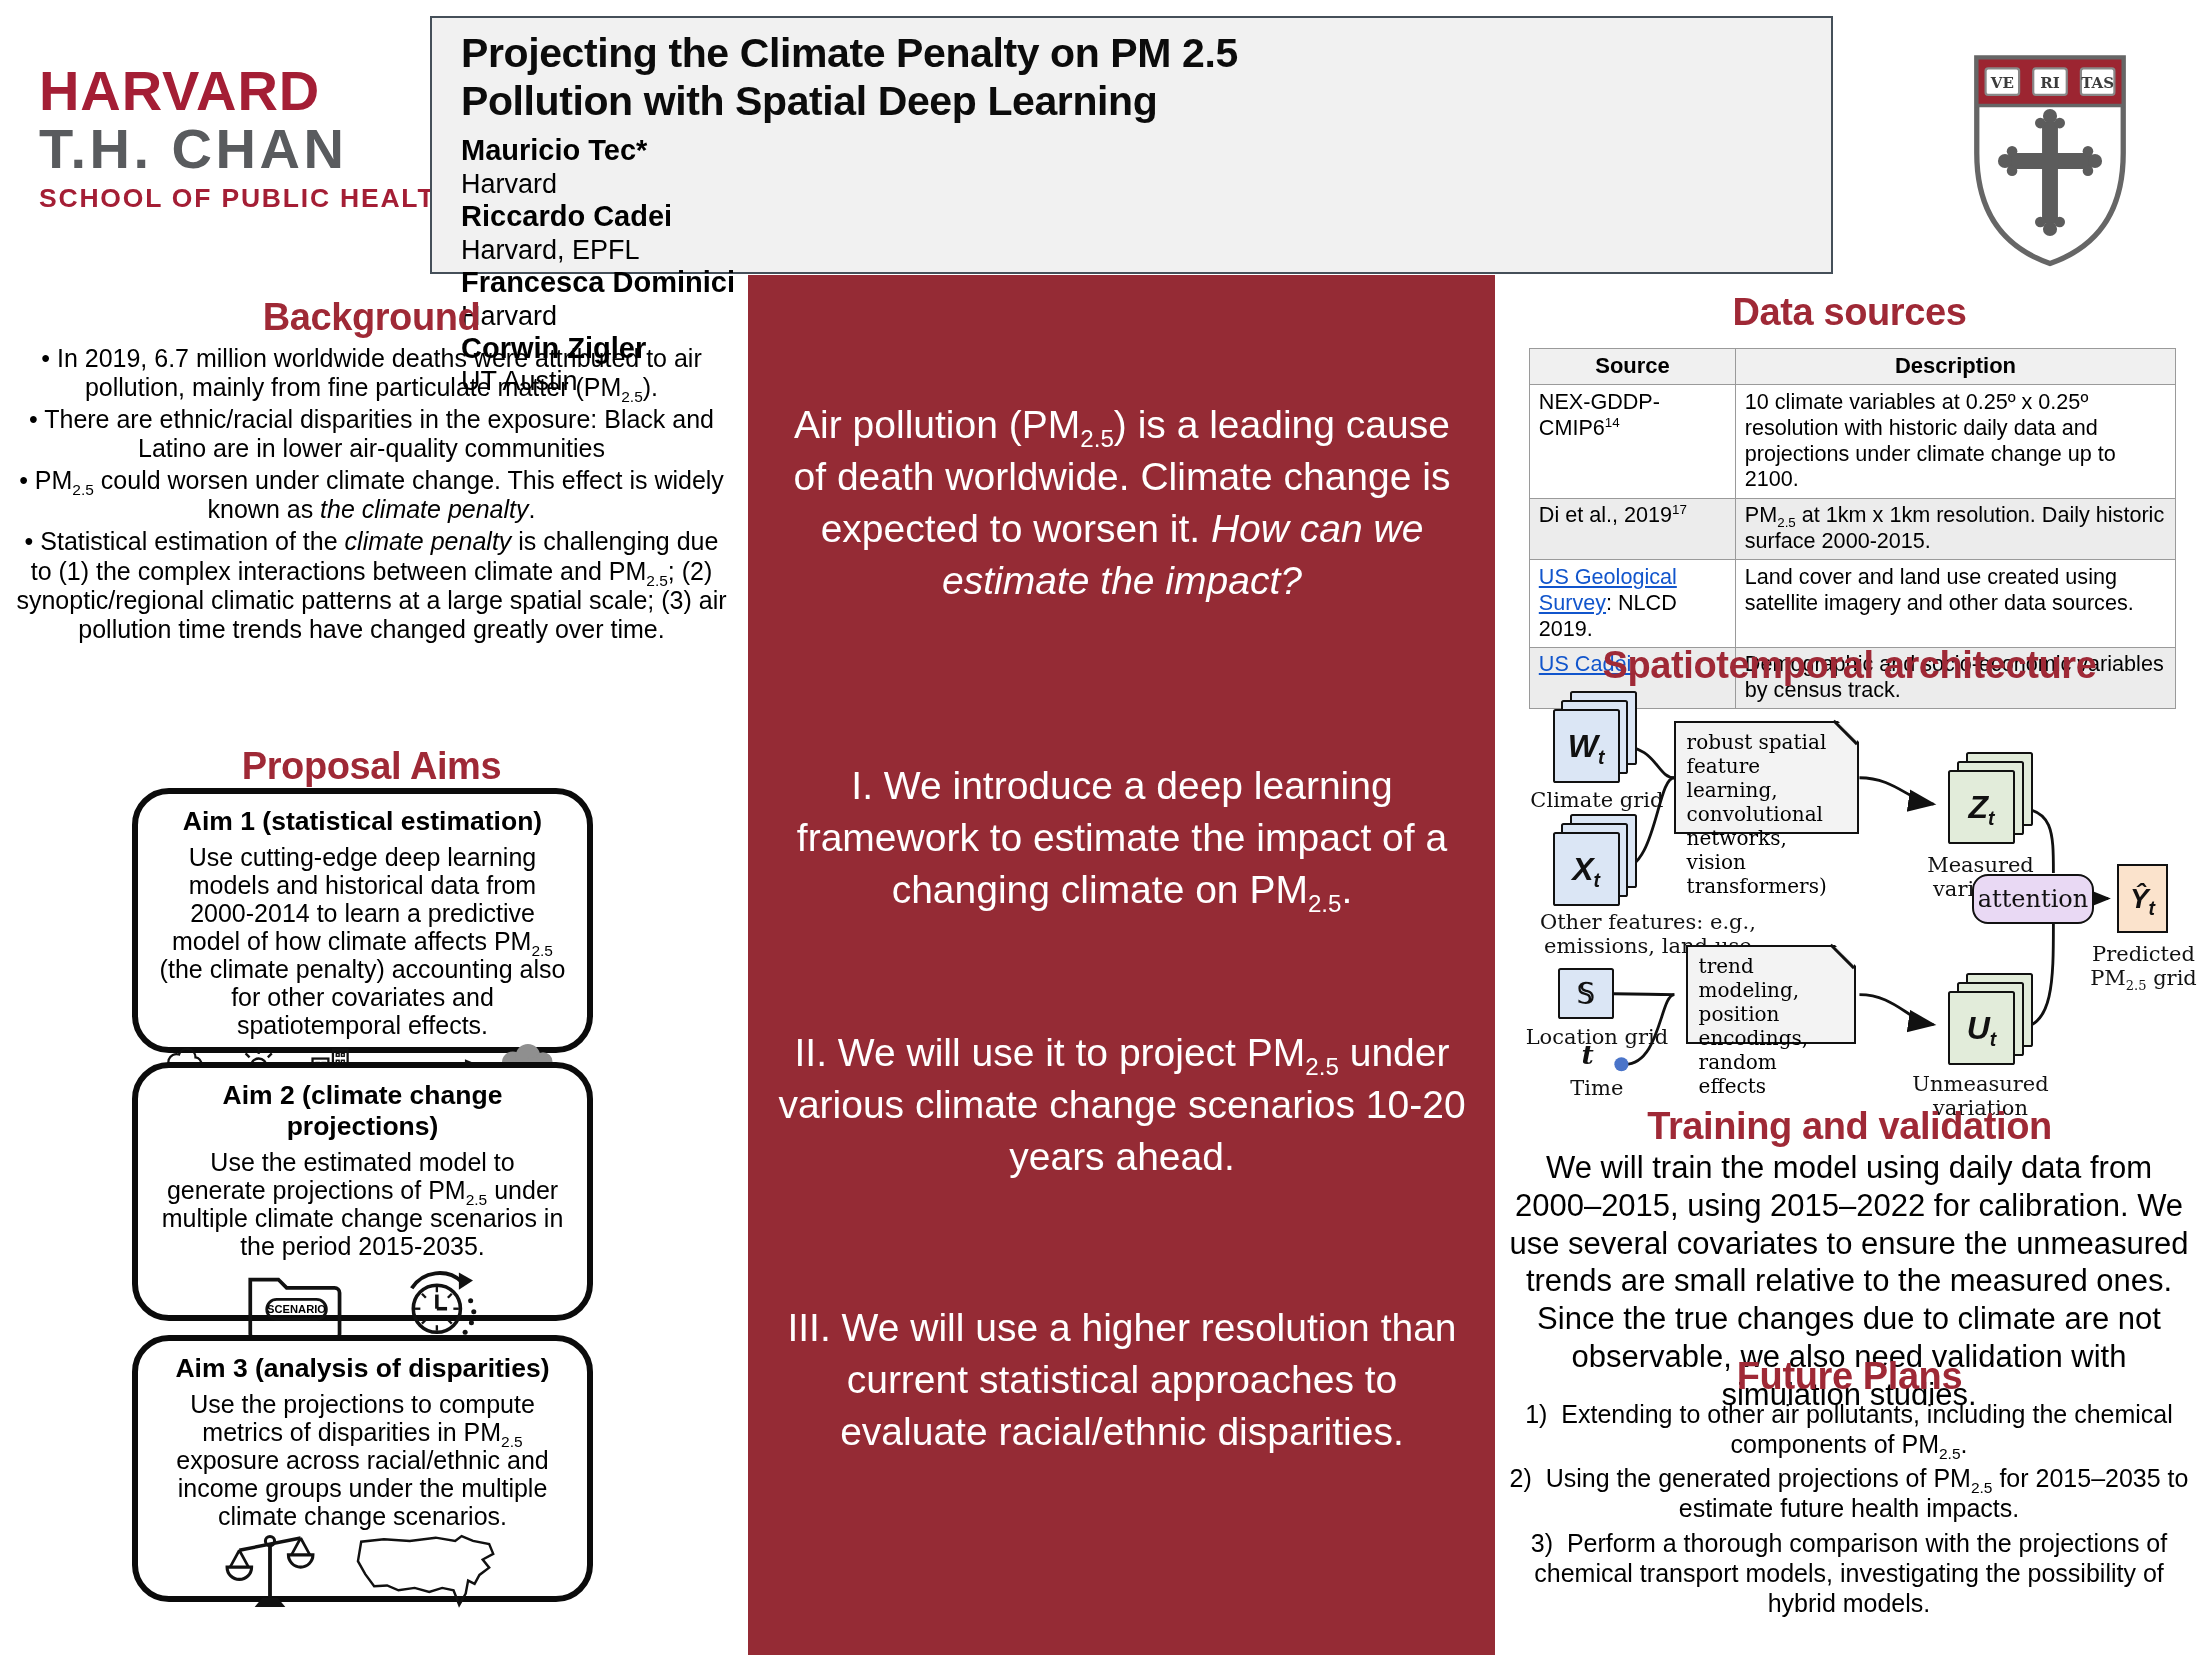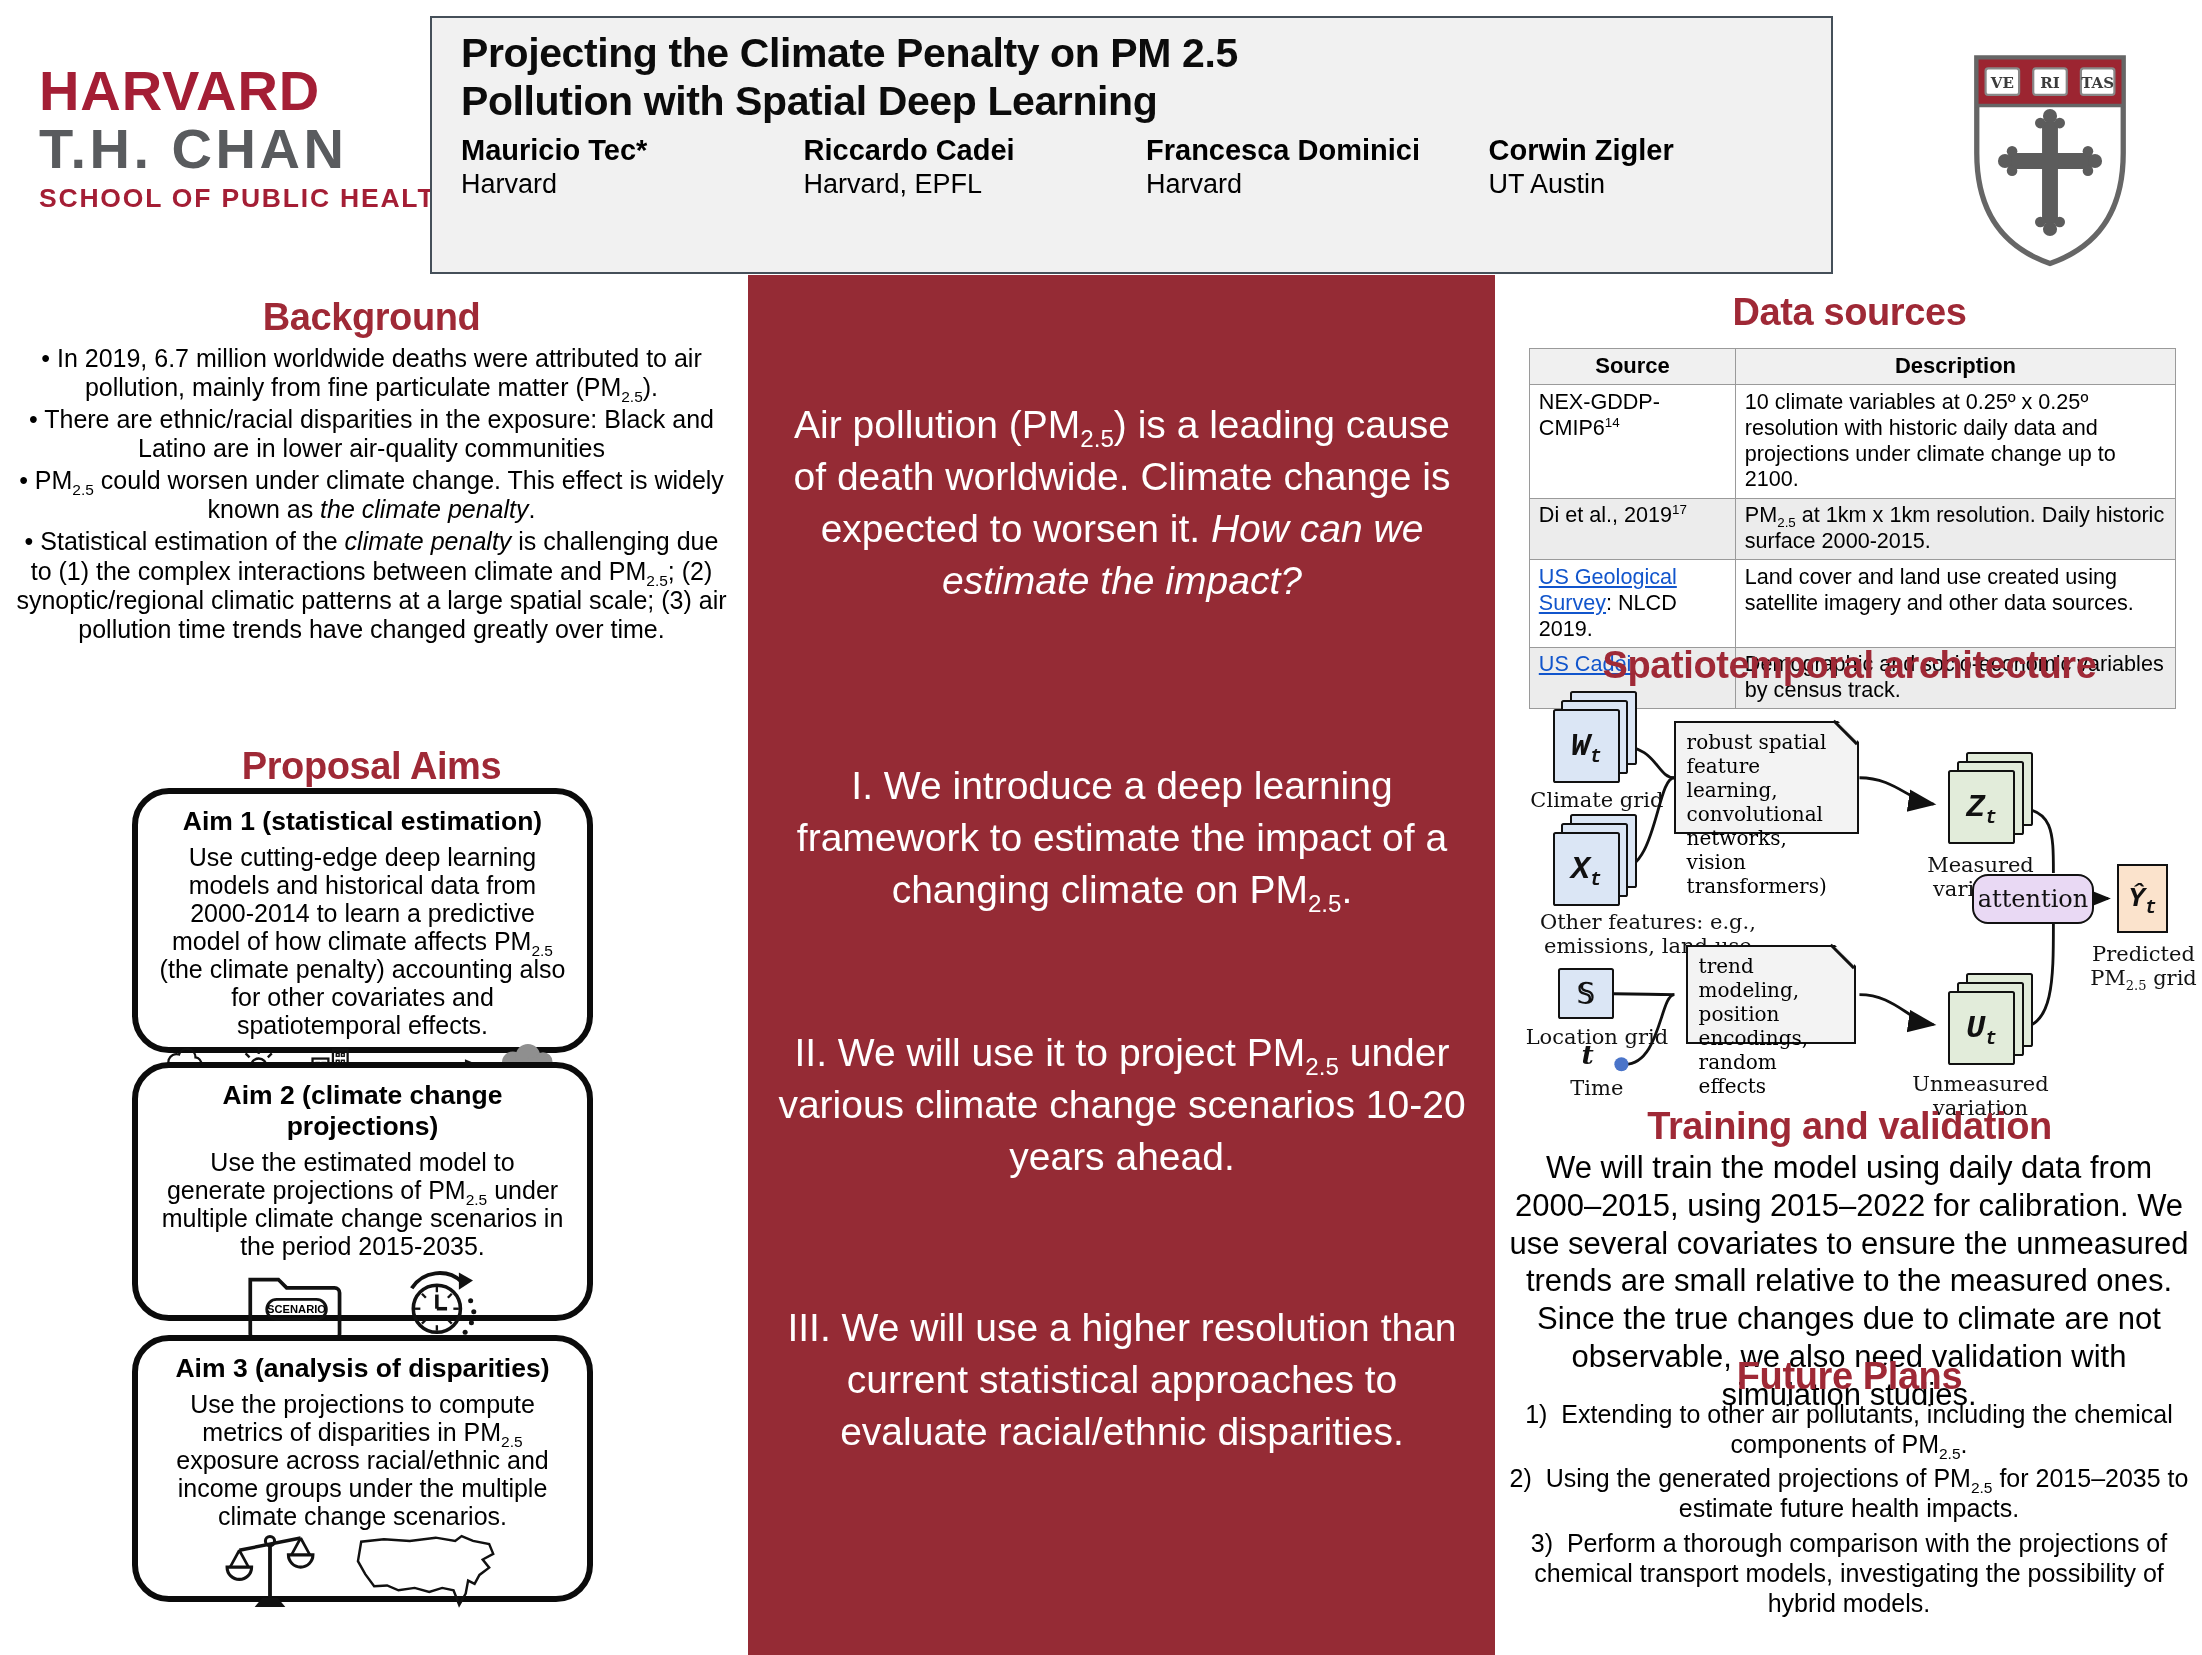--- a/index.html
+++ b/index.html
@@ -11,21 +11,21 @@
   
   .logo{position:absolute;left:39px;top:62px;line-height:1.04;}
   .logo-l1{font-size:56px;font-weight:bold;color:#a41e35;letter-spacing:0.9px;}
   .logo-l2{font-size:56px;font-weight:bold;color:#595b5e;letter-spacing:3.5px;}
   .logo-l3{font-size:26.5px;font-weight:bold;color:#a41e35;letter-spacing:1.8px;margin-top:7px;}
 
   
   .header-box{position:absolute;left:430px;top:16px;width:1403px;height:258px;background:#f1f1f1;
               border:2.6px solid #454f59;box-sizing:border-box;padding-left:29px;}
   .header-box h1{margin:12.4px 0 1.8px;font-size:41px;line-height:1.16;color:#0c0c0c;letter-spacing:-0.4px;}
-  .authors{display:flex;margin-top:8.8px;}
+  .authors{display:flex;margin-top:8.8px;flex-direction:column;}
   .author{flex:1;}
   .a-name{font-size:29px;font-weight:bold;}
   .a-aff{font-size:27px;margin-top:1.8px;}
 
   
   .crest{position:absolute;left:1966px;top:49px;}
   .crest text{font-family:"DejaVu Serif",serif;font-weight:bold;fill:#3c3c3c;}
 
   
   .sec-h{position:absolute;font-size:38px;font-weight:bold;color:#9f2936;text-align:center;letter-spacing:-0.4px;}
@@ -57,21 +57,21 @@
   
   .arch{position:absolute;left:1535px;top:684px;width:663px;height:422px;font-family:"DejaVu Serif",serif;}
   .arch .wires{position:absolute;left:0;top:0;}
   .stack{position:absolute;width:67px;height:74px;}
   .stack .layer{position:absolute;width:67px;height:74px;border:2.6px solid #111;border-radius:2.6px;box-sizing:border-box;}
   .stack.blue .layer{background:#dbe6f5;}
   .stack.green .layer{background:#e2ecda;}
   .stack .l2{left:17.6px;top:-17.6px;}
   .stack .l1{left:8.8px;top:-8.8px;}
   .stack .front{left:0;top:0;display:flex;align-items:center;justify-content:center;}
-  .sym{font-family:Liberation Mono, monospace;font-weight:bold;font-style:italic;font-size:32px;color:#111;}
+  .sym{font-family:Liberation Sans, sans-serif;font-weight:bold;font-style:italic;font-size:32px;color:#111;}
   .sym sub{font-size:19.4px;font-style:italic;}
   .sq{position:absolute;border:2.6px solid #111;border-radius:2.6px;background:#dbe6f5;box-sizing:border-box;
       display:flex;align-items:center;justify-content:center;}
   .cap{position:absolute;font-size:21px;color:#111;text-align:center;line-height:1.15;}
   .note{position:absolute;background:#f3f3f3;border:2.6px solid #111;box-sizing:border-box;
         font-size:20px;line-height:1.2;padding:7px 5.3px 5.3px 10.6px;}
   .note::after{content:'';position:absolute;top:-2.6px;right:-2.6px;width:0;height:0;
         border-top:23px solid #fff;border-left:23px solid transparent;}
   .note::before{content:'';position:absolute;top:8px;right:-5.3px;width:33px;height:2.6px;background:#111;
         transform:rotate(45deg);z-index:2;}

